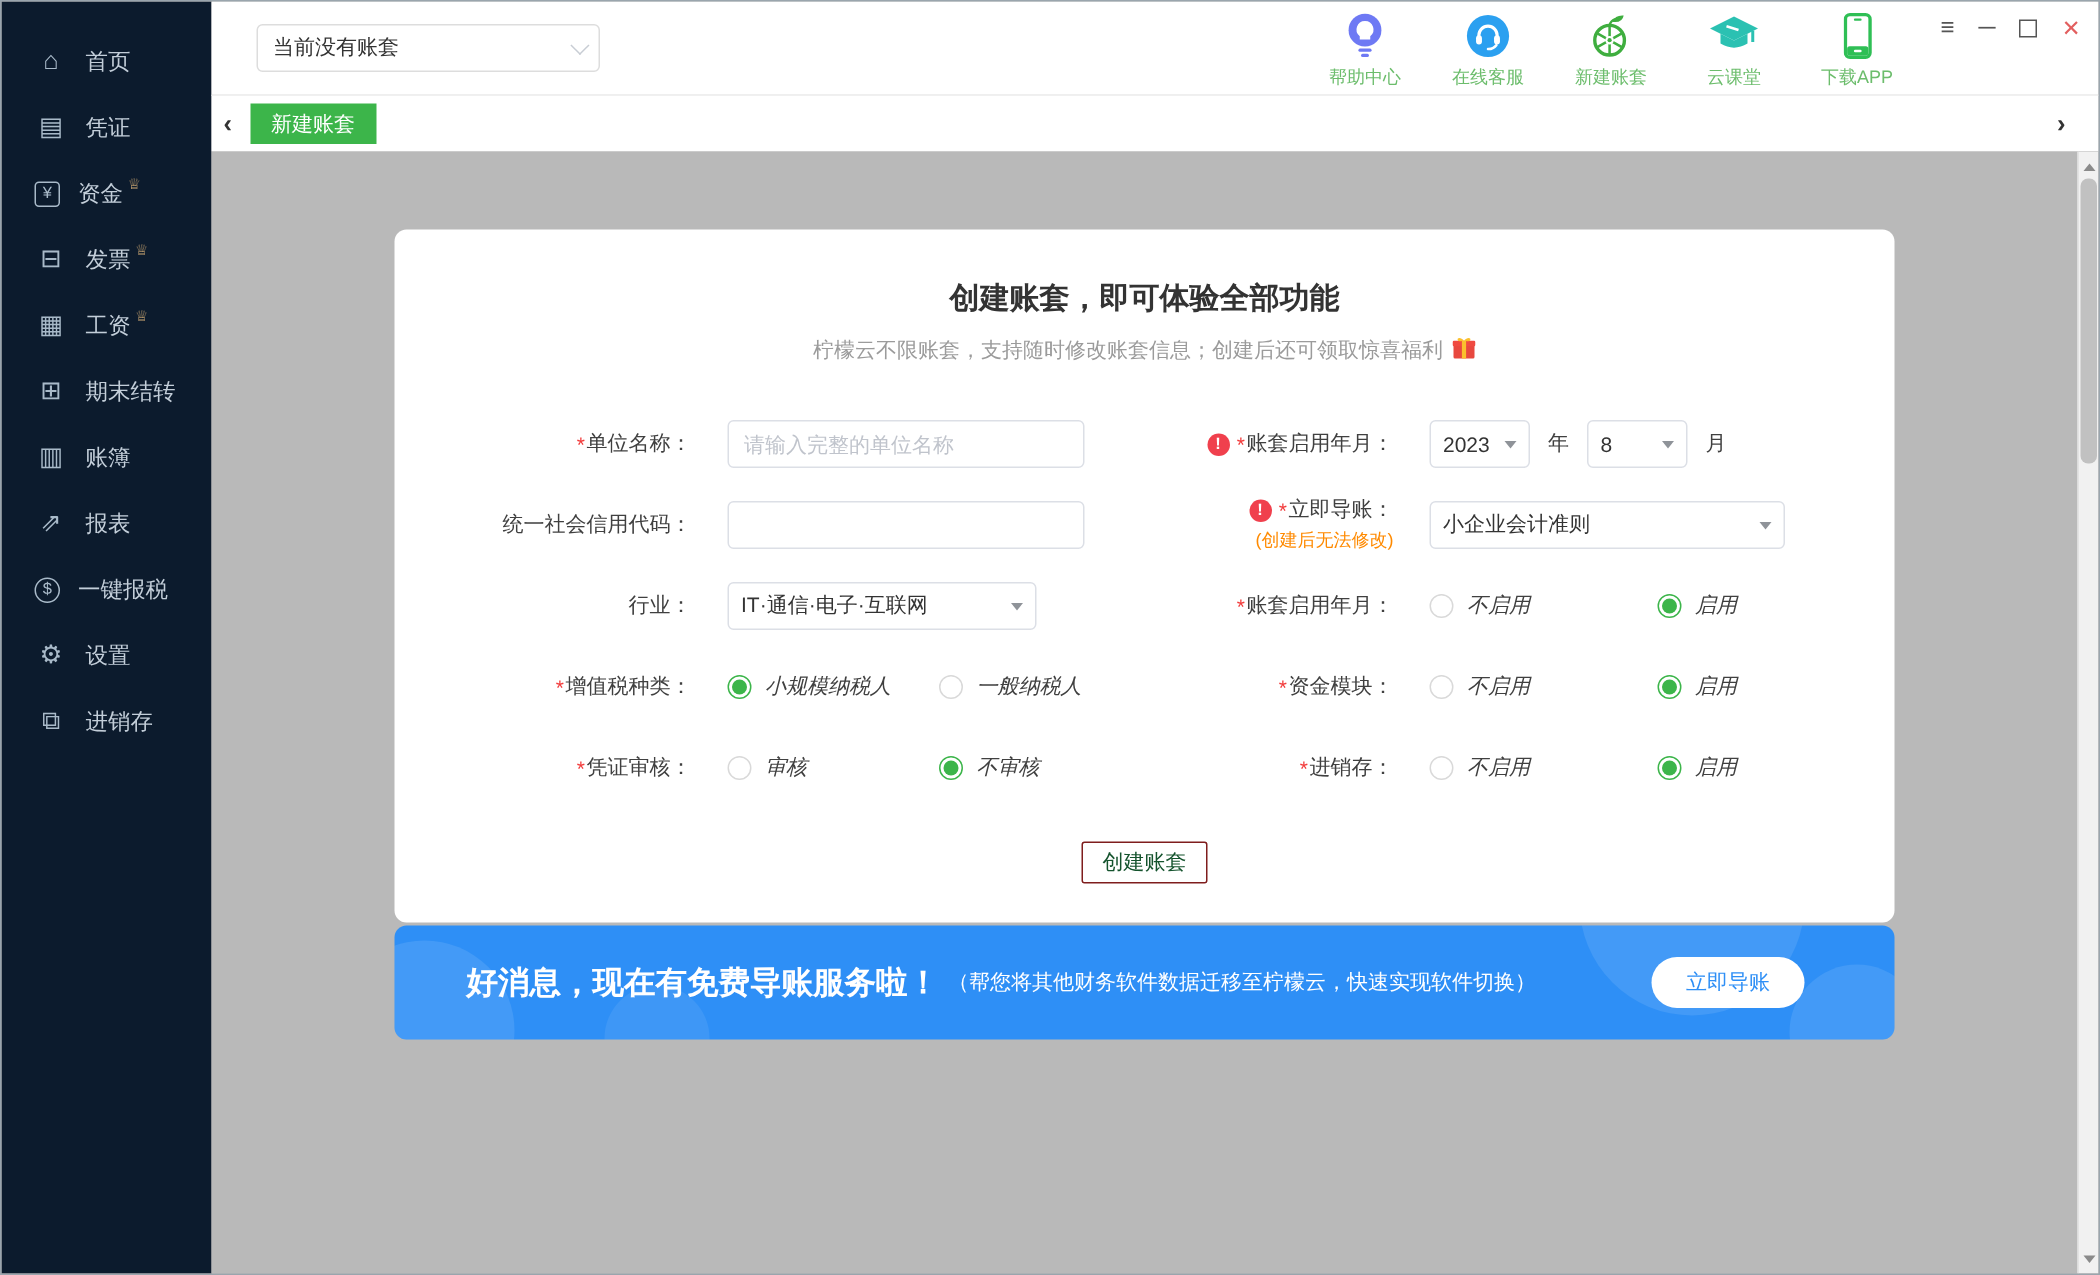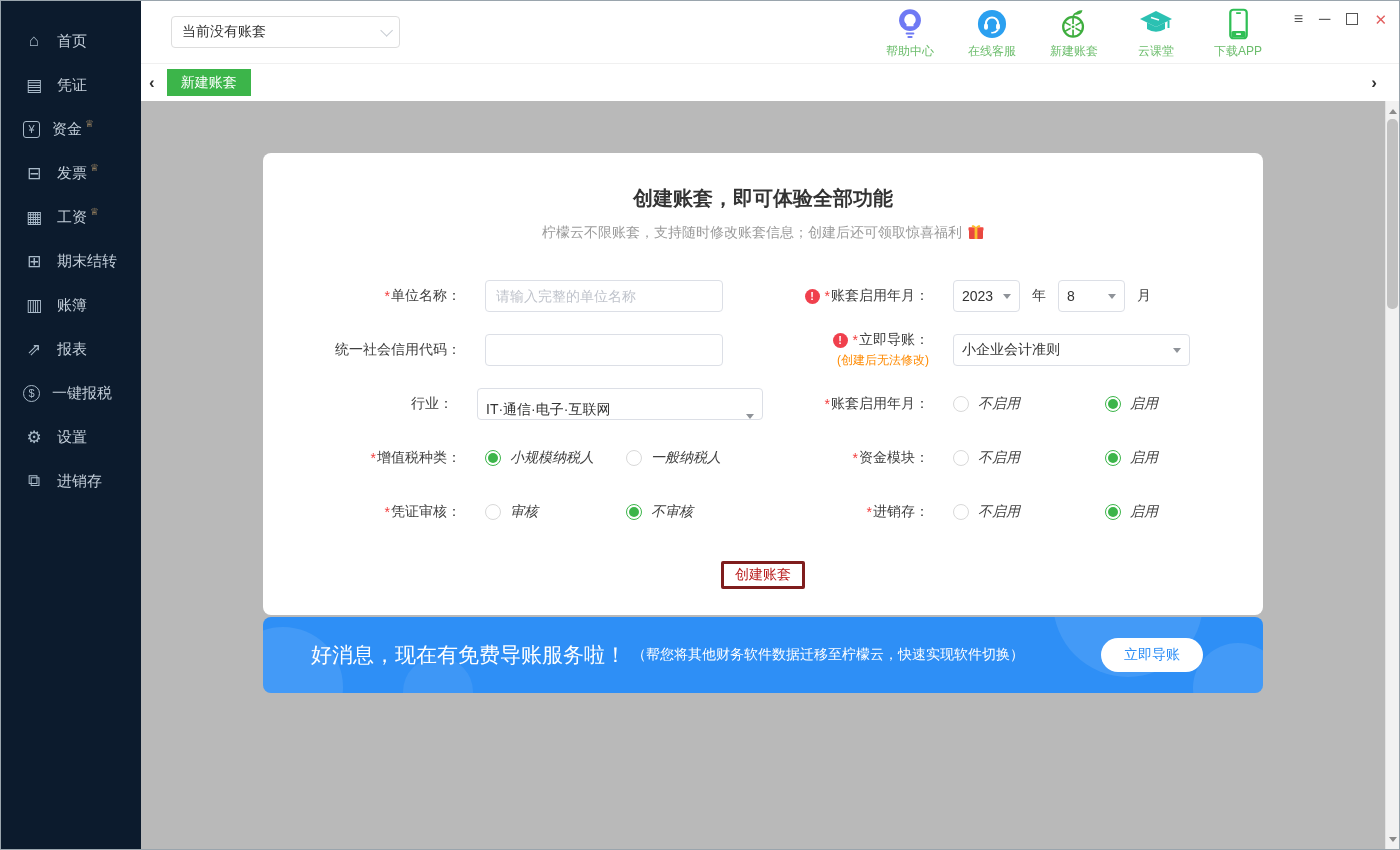--- a/index.html
+++ b/index.html
@@ -35,58 +35,58 @@
   .wc.close { color:#e25f5f; font-size:15px; }
 
   .tabbar { height:38px; background:#fff; border-top:1px solid #f0f0f0; display:flex; align-items:center; position:relative; flex:none; }
   .tab-arrow { font-size:17px; color:#333; padding:0 8px; cursor:pointer; font-weight:bold; }
   .tab-arrow.right { position:absolute; right:14px; }
   .tab.active { background:#3cb54a; color:#fff; font-size:14px; height:27px; line-height:27px; padding:0 14px; margin-left:4px; cursor:pointer; }
 
   .content { flex:1; background:#b9b9b9; position:relative; overflow:hidden; }
   .card { width:1000px; margin:52px 0 0 122px; background:#fff; border-radius:8px; padding-top:32px; padding-bottom:26px; }
   .card h1 { font-size:20px; color:#333; text-align:center; font-weight:bold; }
-  .subtitle { text-align:center; font-size:14px; color:#9b9b9b; margin-top:12px; display:flex; justify-content:center; align-items:flex-start; gap:6px; }
+  .subtitle { text-align:center; font-size:14px; color:#9b9b9b; margin-top:12px; display:flex; justify-content:center; align-items:center; gap:6px; }
 
   .form-grid { margin-top:26px; }
   .form-row2 { display:flex; }
   .cell { width:500px; display:flex; align-items:center; height:54px; }
   .f-label { width:198px; text-align:right; font-size:14px; color:#404040; display:flex; justify-content:flex-end; align-items:center; white-space:nowrap; }
   .cell.right .f-label { width:166px; }
   .f-label .lblwrap { display:flex; flex-direction:column; align-items:flex-end; }
   .note { font-size:12px; color:#ff8a00; margin-top:3px; }
   .req { color:#f23c3c; margin-right:1px; }
   .warn-icon { width:15px; height:15px; border-radius:50%; background:#f0404d; color:#fff; font-size:11px; font-weight:bold; display:inline-flex; align-items:center; justify-content:center; margin-right:5px; flex:none; }
   .ctrl { margin-left:6px; display:flex; align-items:center;padding-left:18px; }
 
   .text-input { width:238px; height:32px; border:1px solid #dcdfe6; border-radius:4px; font-size:14px; color:#333; padding:0 10px; outline:none; }
   .text-input::placeholder { color:#c0c4cc; }
   .select { height:32px; border:1px solid #dcdfe6; border-radius:4px; display:flex; align-items:center; font-size:14px; color:#333; padding:0 8px; cursor:pointer; background:#fff; }
   .select .sval { flex:1; white-space:nowrap; overflow:hidden; }
   .select .arrow { width:0; height:0; border-left:4.5px solid transparent; border-right:4.5px solid transparent; border-top:5.5px solid #8f9399; margin-left:6px; flex:none; }
-  .sel-238 { width:286px;align-items:flex-end; } .sel-237 { width:237px; } .sel-67 { width:67px; }
+  .sel-238 { width:206px; } .sel-237 { width:237px; } .sel-67 { width:67px; }
   .unit { font-size:14px; color:#404040; margin:0 12px; }
 
   .radio-item { display:flex; align-items:center; cursor:pointer; }
   .radio-item.w141 { width:141px; } .radio-item.w152 { width:152px; }
   .radio { width:16px; height:16px; border-radius:50%; border:1px solid #d9d9d9; background:#fff; position:relative; flex:none; }
   .radio.on { border-color:#3cb54a; }
   .radio.on::after { content:""; position:absolute; inset:2px; border-radius:50%; background:#3cb54a; }
   .radio-label { font-size:14px; color:#404040; margin-left:9px; white-space:nowrap;font-style:italic; }
 
   .btn-row { display:flex; justify-content:center; margin-top:22px; }
-  .create-btn { width:84px; height:28px; background:#fff; border:3px solid #7f1d1d; border-radius:2px; font-size:14px; color:#b91c1c; cursor:pointer; font-family:inherit; }
+  .create-btn { width:84px; height:28px; background:#fff; border:1px solid #7f1d1d; border-radius:2px; font-size:14px; color:#14532d; cursor:pointer; font-family:inherit; }
 
   .banner { width:1000px; margin:2px 0 0 122px; height:76px; background:#2e8ff6; border-radius:8px; display:flex; align-items:center; position:relative; overflow:hidden; color:#fff; }
   .deco { position:absolute; border-radius:50%; background:rgba(255,255,255,0.10); }
   .d1 { width:120px; height:120px; left:-40px; top:10px; }
   .d2 { width:70px; height:70px; left:140px; top:40px; background:rgba(255,255,255,0.08); }
   .d3 { width:150px; height:150px; right:60px; top:-90px; }
   .d4 { width:90px; height:90px; right:-20px; bottom:-40px; }
-  .banner-headline { font-size:21px; font-weight:normal; margin-left:48px; z-index:1; white-space:nowrap; }
+  .banner-headline { font-size:21px; font-weight:bold; margin-left:48px; z-index:1; white-space:nowrap; }
   .banner-sub { font-size:14px; margin-left:6px; z-index:1; white-space:nowrap; }
   .banner-btn { margin-left:auto; margin-right:60px; z-index:1; width:102px; height:34px; border:none; border-radius:17px; background:#fff; color:#2e8ff6; font-size:14px; cursor:pointer; font-family:inherit; }
 
   
   .v-scrollbar { position:absolute; top:0; right:0; width:14px; height:100%; background:#f1f1f1; border-left:1px solid #e3e3e3; }
   .sb-arrow { position:absolute; left:0; width:14px; height:16px; display:flex; align-items:center; justify-content:center; }
   .sb-arrow.up { top:2px; } .sb-arrow.down { bottom:2px; }
   .tri-up { width:0; height:0; border-left:4px solid transparent; border-right:4px solid transparent; border-bottom:5px solid #8a8a8a; }
   .tri-down { width:0; height:0; border-left:4px solid transparent; border-right:4px solid transparent; border-top:5px solid #8a8a8a; }
   .sb-thumb { position:absolute; left:1px; top:18px; width:11px; height:190px; background:#c1c1c1; border-radius:5px; }

